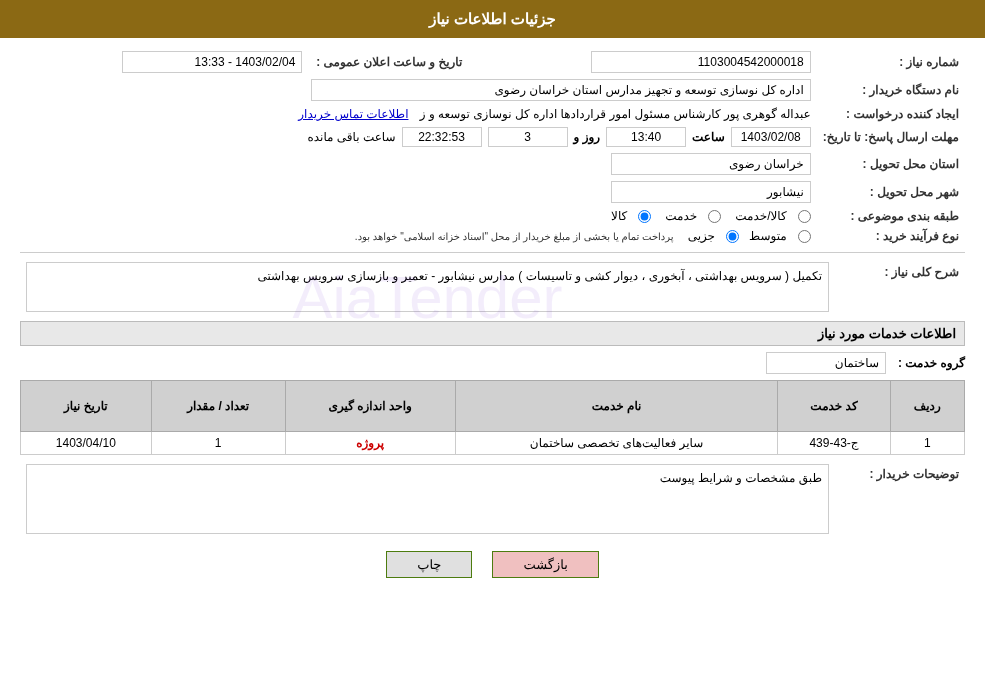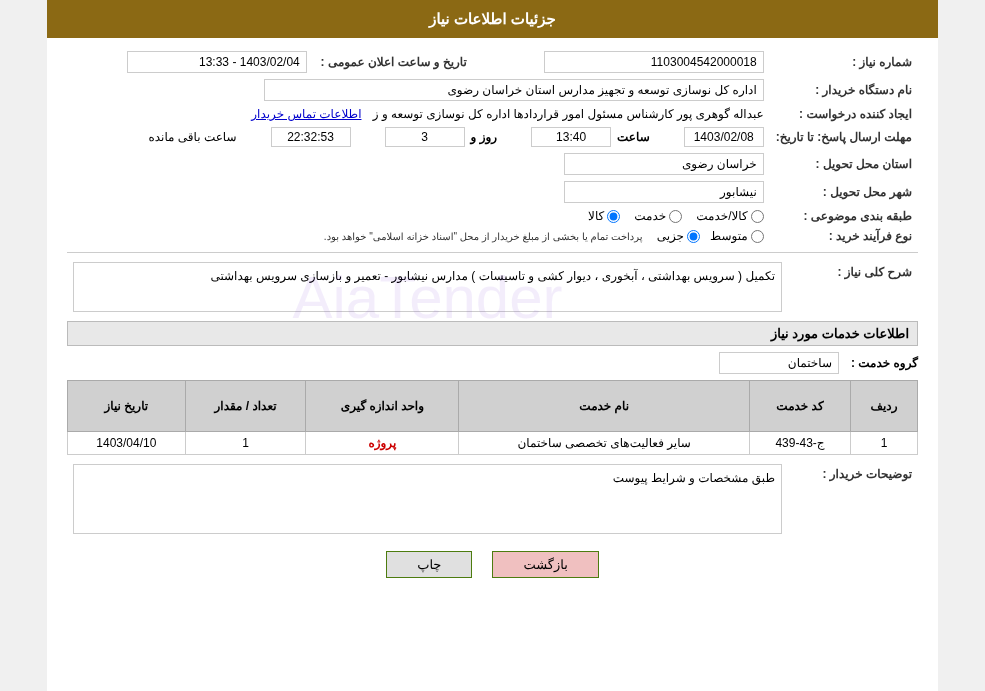--- a/index.html
+++ b/index.html
@@ -3,21 +3,21 @@
   <meta charset="utf-8">
   <style>
     * { box-sizing: border-box; margin: 0; padding: 0; }
     body {
       font-family: Tahoma, Arial, sans-serif;
       font-size: 12px;
       background: #f0f0f0;
       direction: rtl;
     }
     .page-wrapper {
-      width: 891px;
+      width: 985px;
       min-height: 691px;
       background: #fff;
       margin: 0 auto;
     }
     .header {
       background: #8B6914;
       color: #fff;
       text-align: center;
       padding: 10px;
       font-size: 15px;
@@ -63,32 +63,31 @@
     .date-label {
       font-weight: bold;
       white-space: nowrap;
     }
     .small-box {
       border: 1px solid #ccc;
       padding: 2px 6px;
       background: #fff;
       min-width: 80px;
       text-align: center;
-      margin-left: 28px;
     }
     .radio-group {
       display: flex;
       gap: 14px;
       align-items: center;
       direction: rtl;
     }
     .radio-item {
       display: flex;
       align-items: center;
-      gap: 3px;
+      gap: 11px;
     }
     .section-title {
       background: #e8e8e8;
       border: 1px solid #bbb;
       padding: 4px 8px;
       font-weight: bold;
       font-size: 13px;
       margin: 6px 0;
       text-align: right;
     }

